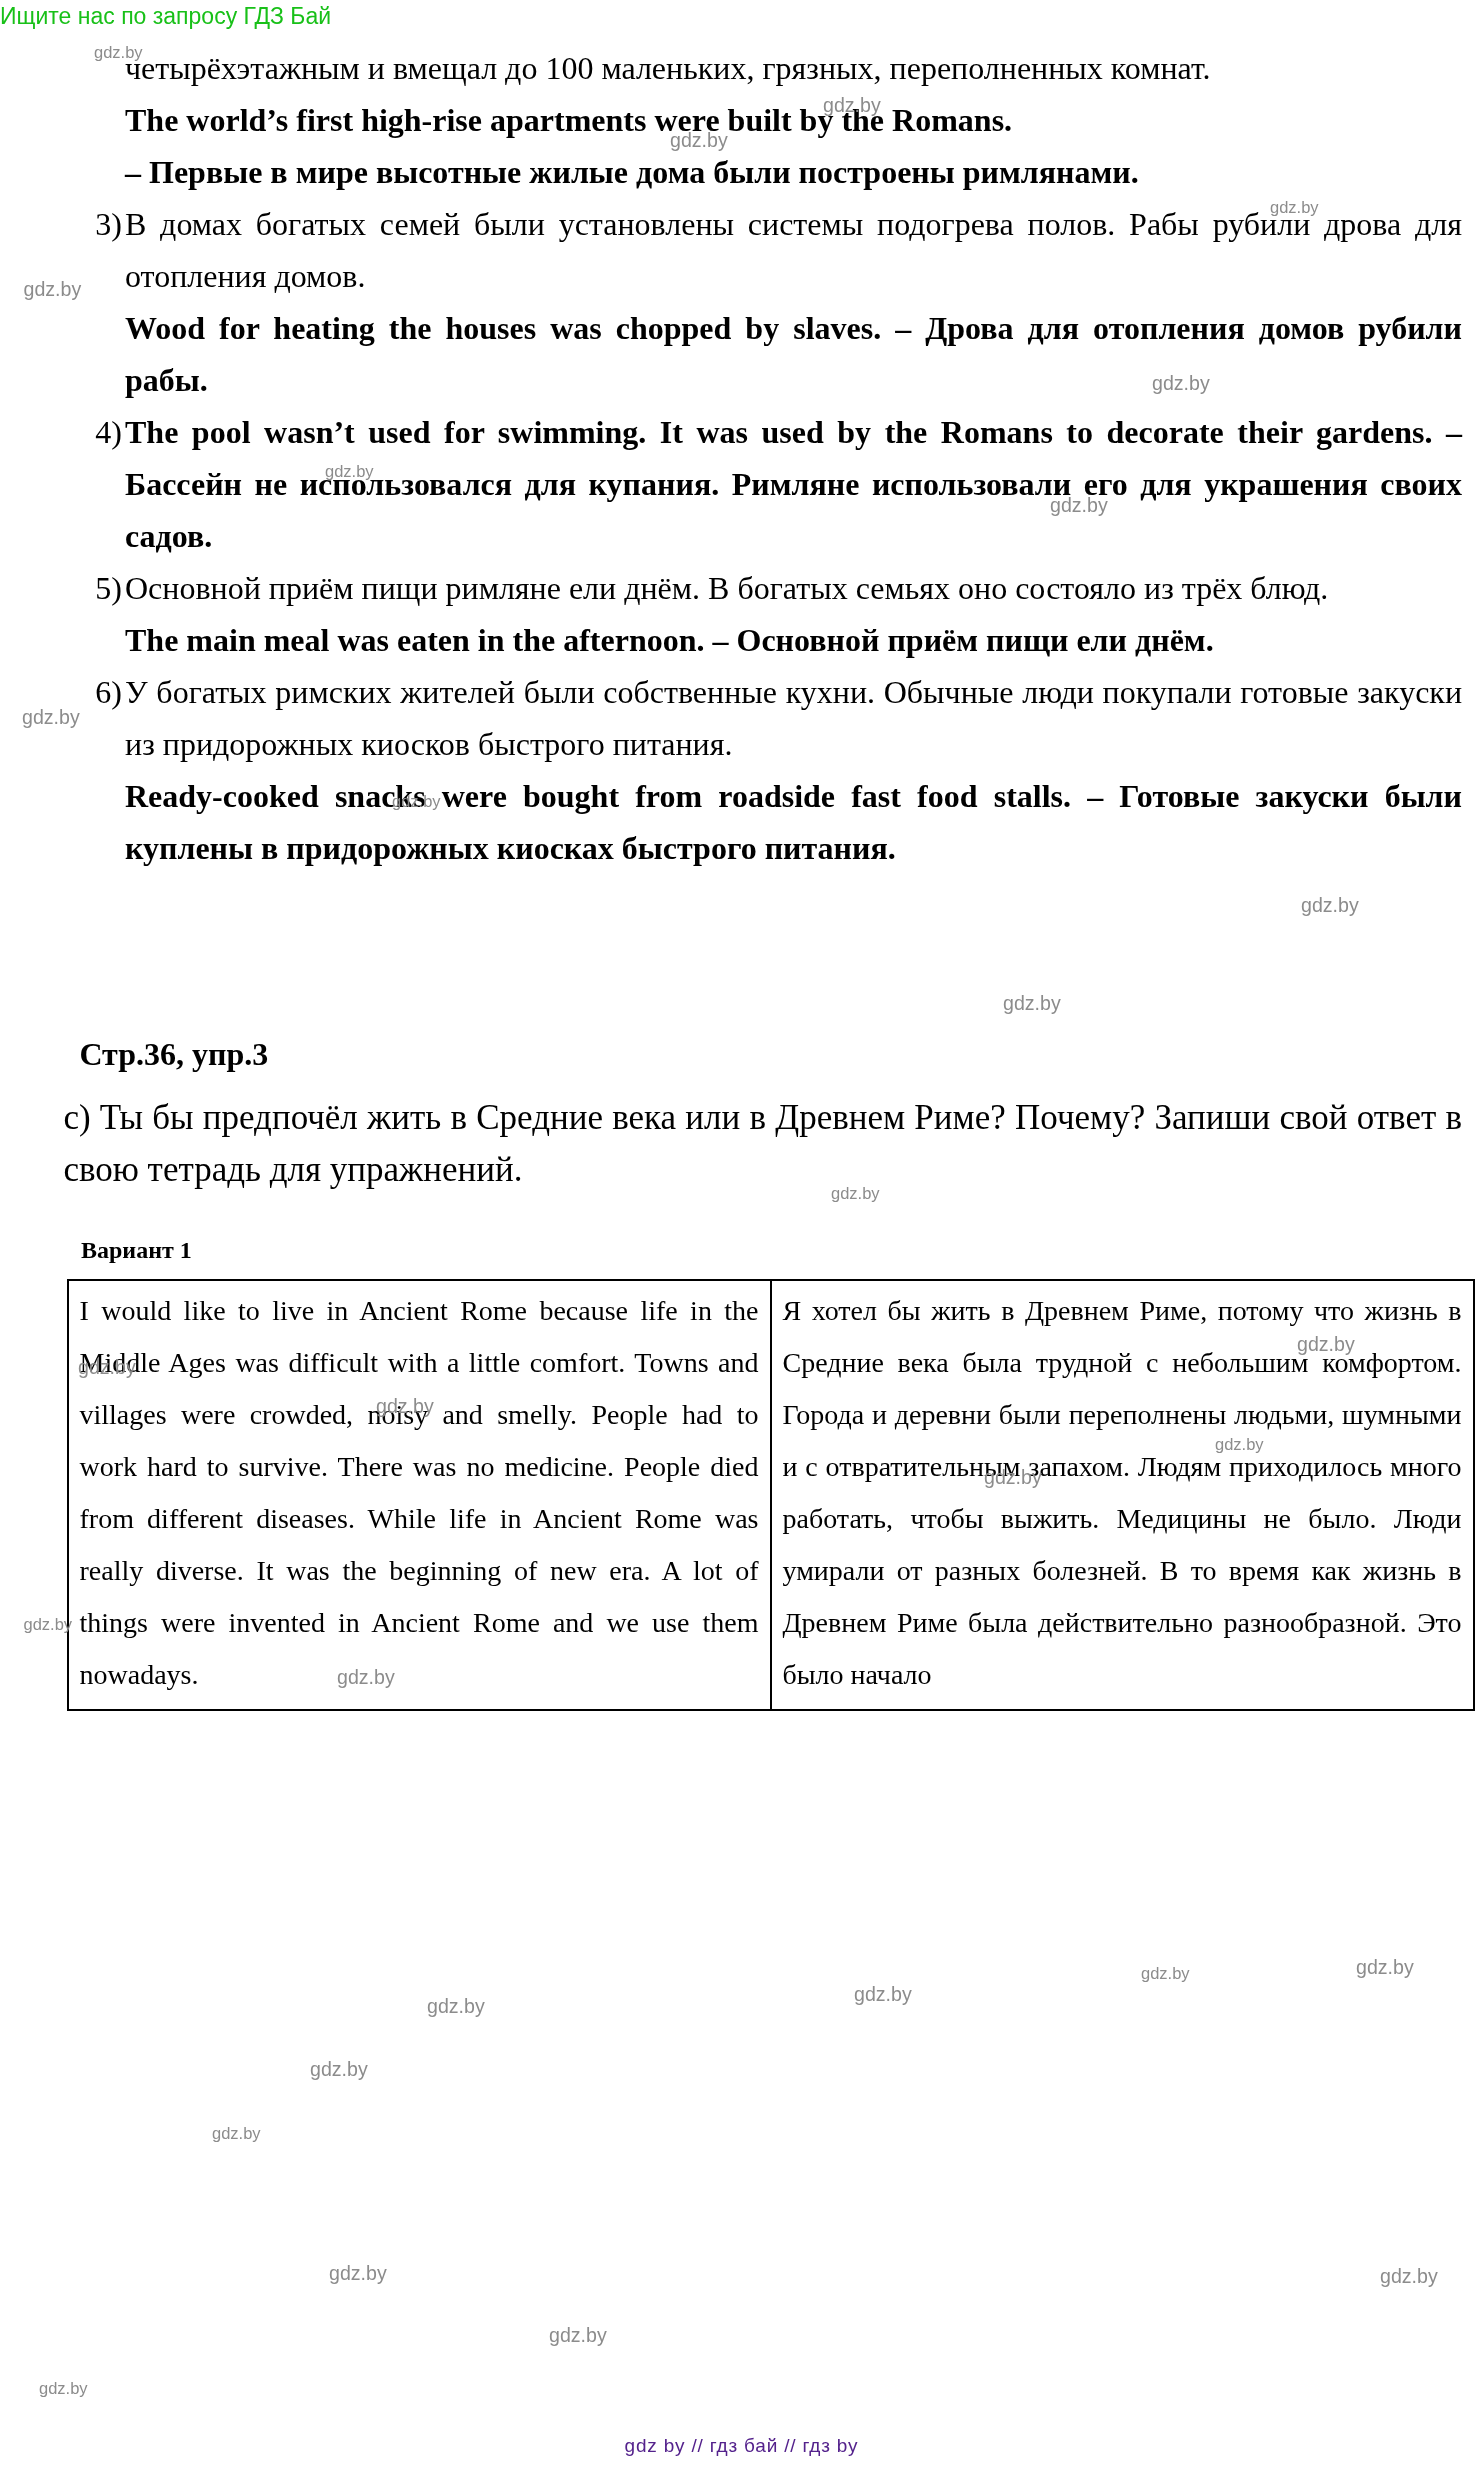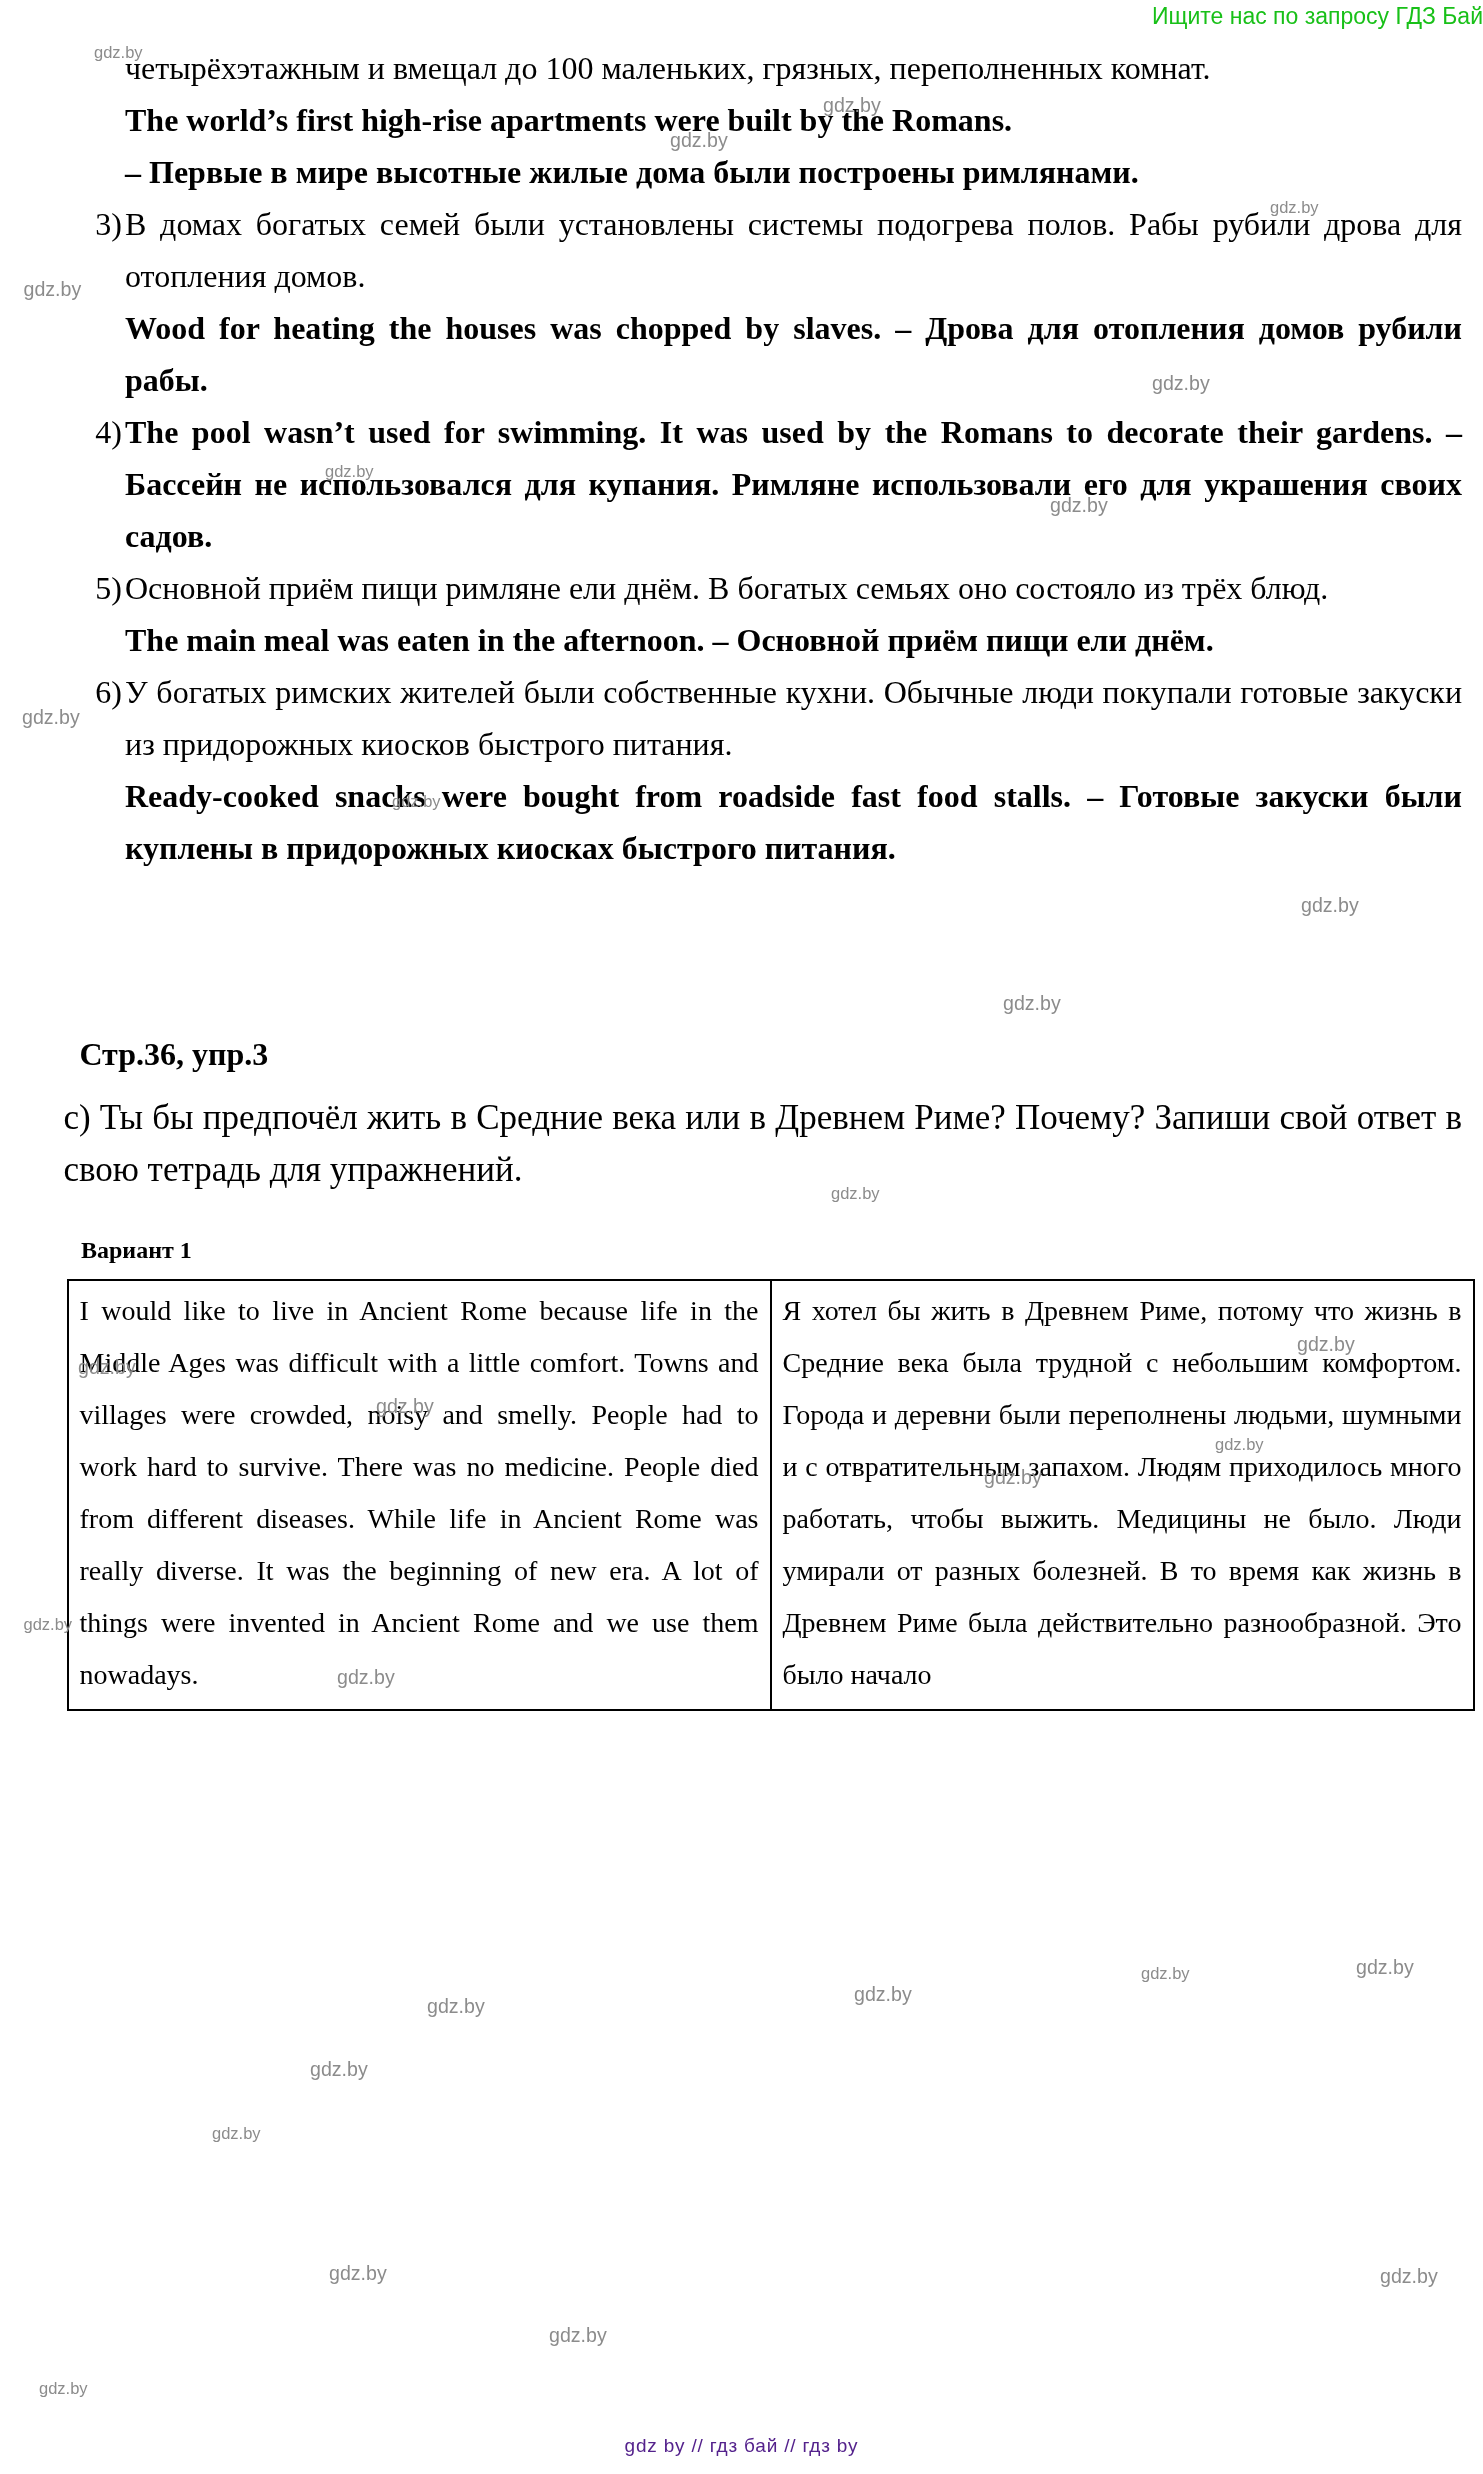--- a/index.html
+++ b/index.html
@@ -15,21 +15,21 @@
     color: #000000;
     overflow: hidden;
   }
 
   
   .promo-bar {
     position: absolute;
     top: 3.1px;
     left: 0;
     width: 1483px;
-    text-align: right;
+    text-align: left;
     font-family: "Liberation Sans", sans-serif;
     font-size: 23px;
     color: #18c018;
     letter-spacing: 0px;
   }
 
   
   .page {
     position: absolute;
     top: 42px;

